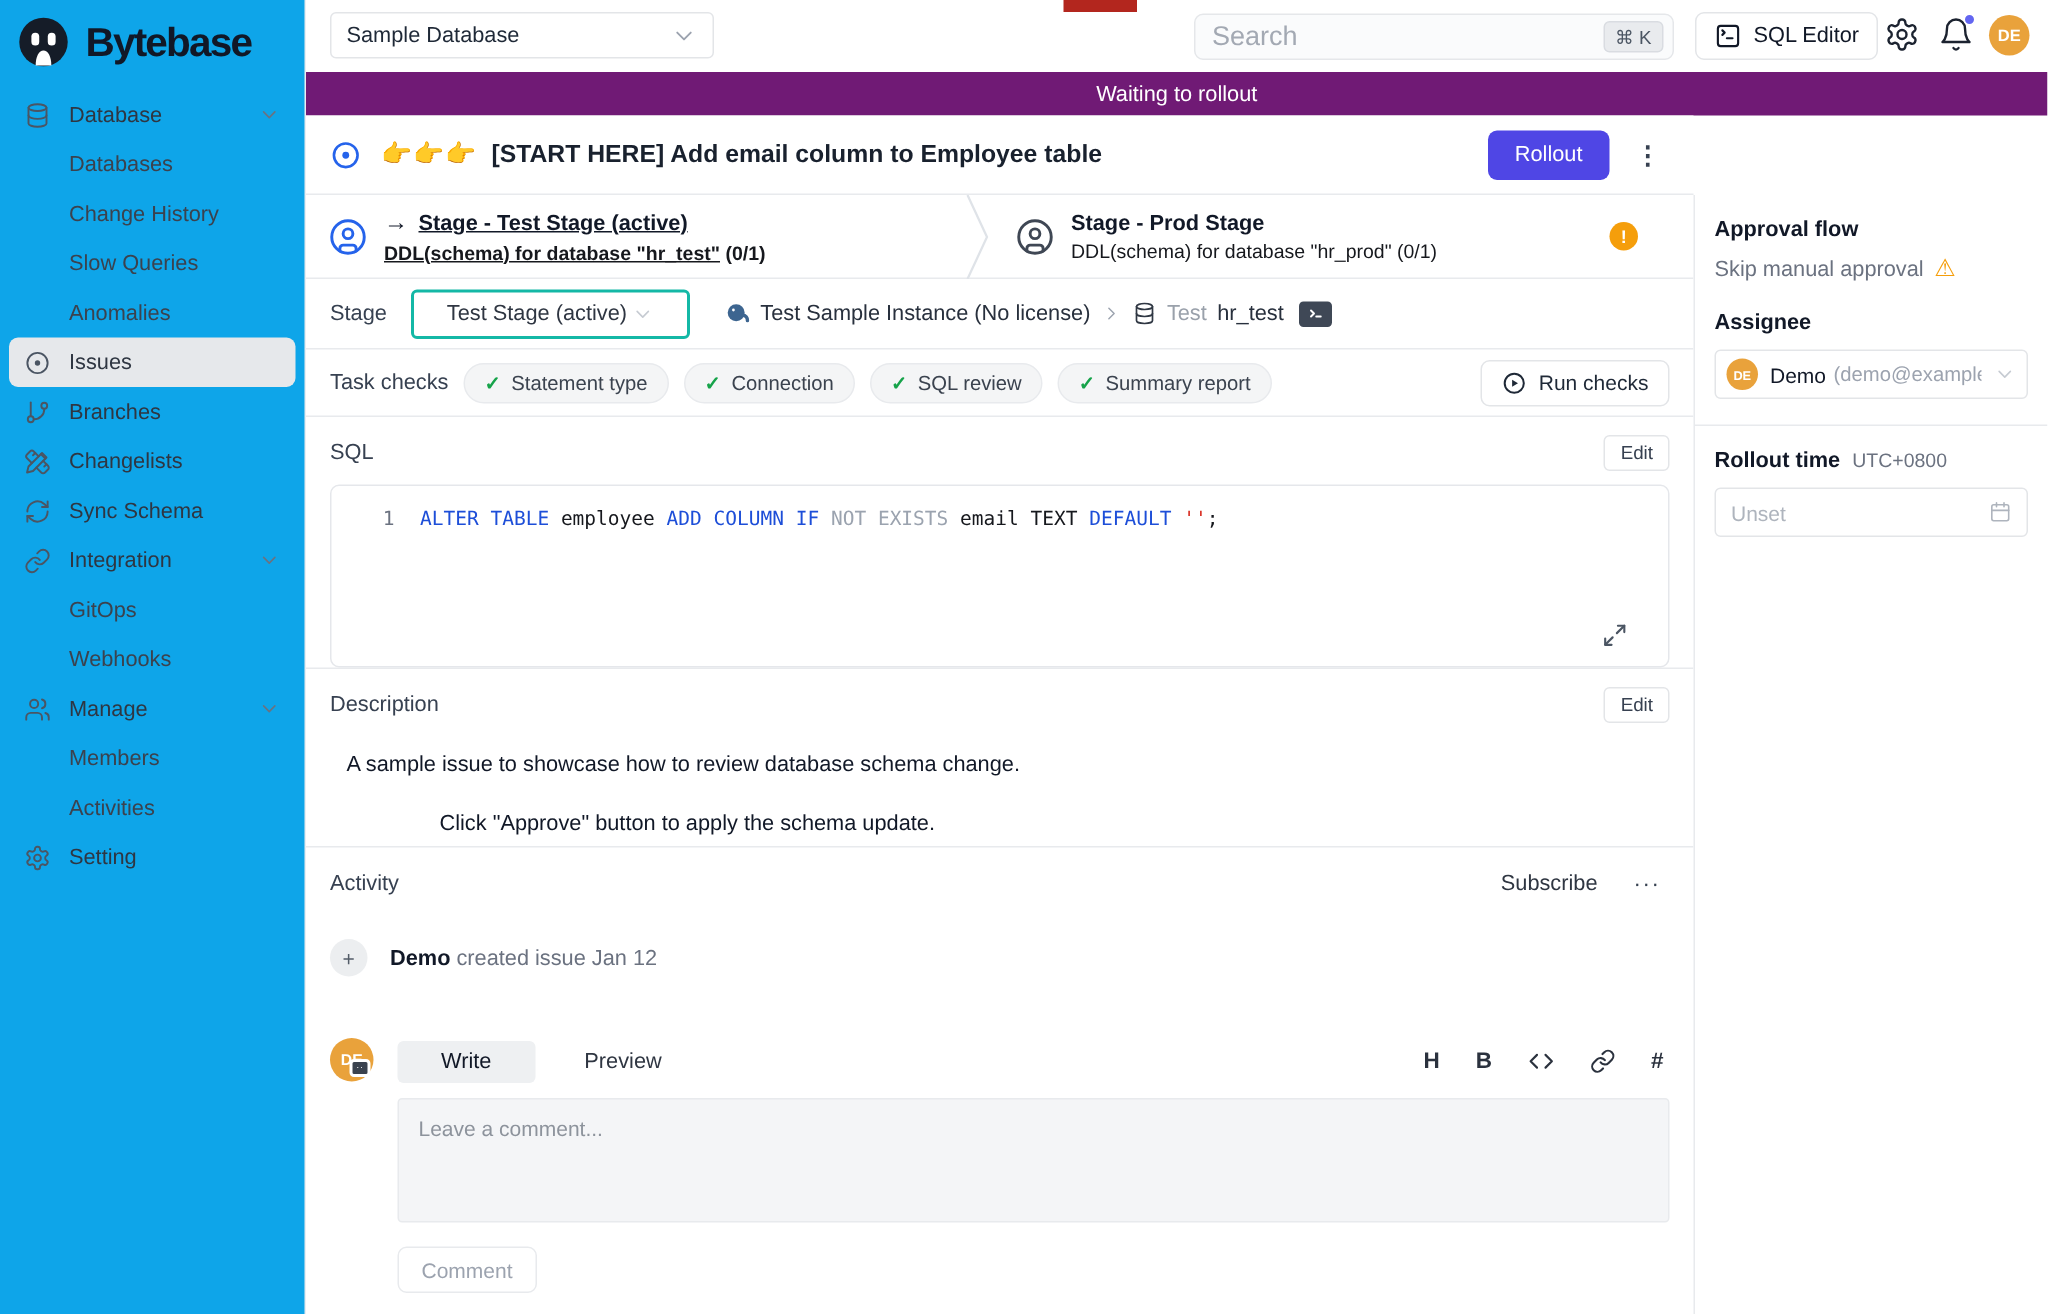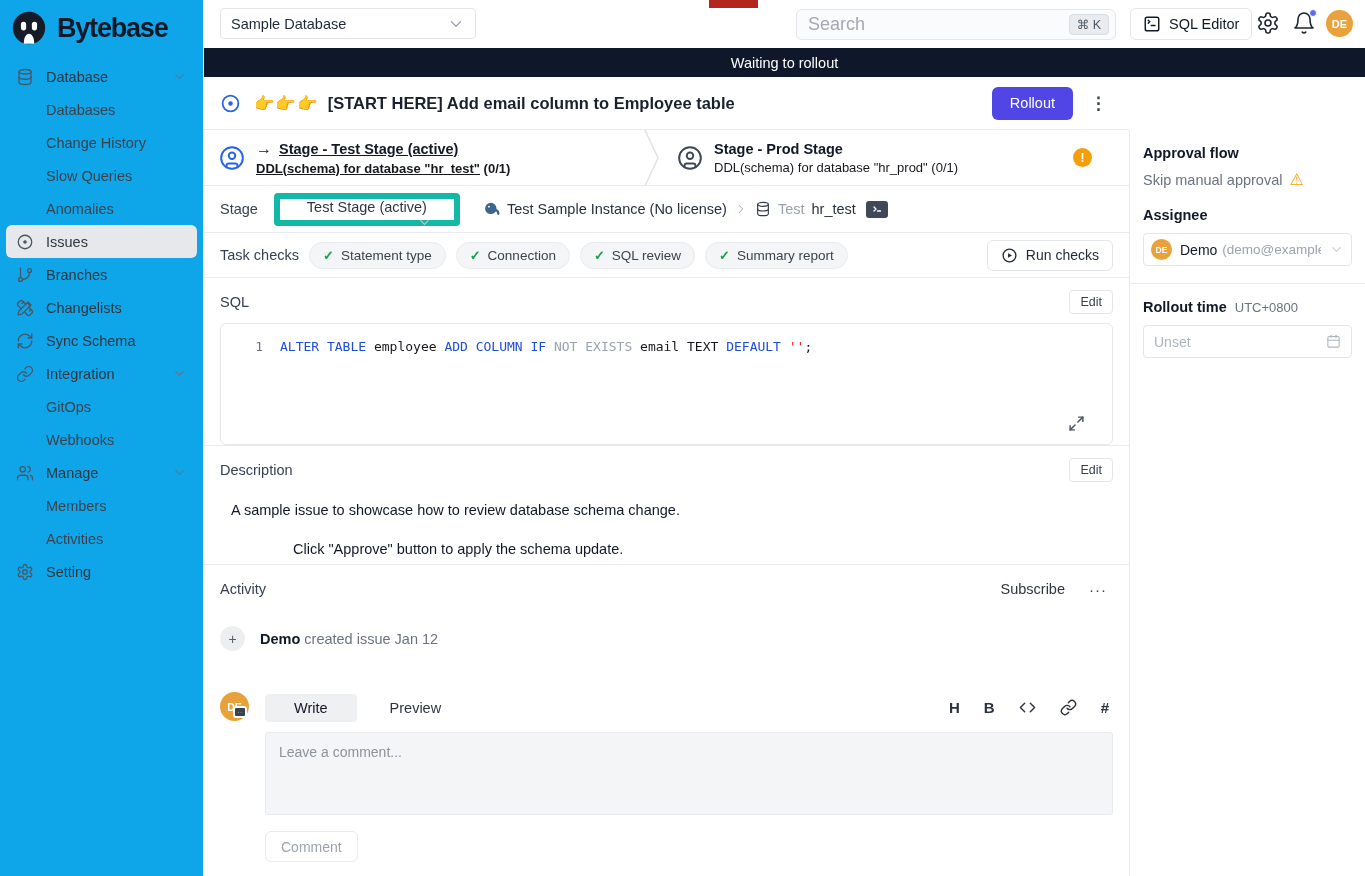--- a/index.html
+++ b/index.html
@@ -30,21 +30,21 @@
   .search-box input::placeholder { color:#a3a9b3; }
   .kbd { background:#e9ebee; border:1px solid #d9dce1; border-radius:4px; padding:2px 7px; font-size:12.5px; color:#4b5563; white-space:nowrap; }
   .sqled-btn { position:absolute; left:926px; top:8px; height:32px; display:flex; align-items:center; gap:8px; border:1px solid #e3e5e8; border-radius:6px; background:#fff; padding:0 12px; font-size:14.5px; color:#111827; cursor:pointer; }
   .topbar-icon { position:absolute; width:24px; height:24px; color:#1c2330; cursor:pointer; }
   .bell-wrap { position:absolute; left:1088px; top:11px; width:24px; height:24px; cursor:pointer; color:#1c2330; }
   .bell-dot { position:absolute; right:-1px; top:-2px; width:8px; height:8px; border-radius:50%; background:#6366f1; border:1.5px solid #fff; }
   .avatar-sm { position:absolute; left:1122px; top:10px; width:27px; height:27px; border-radius:50%; background:#e9a23b; color:#fff; font-size:11px; font-weight:700; display:flex; align-items:center; justify-content:center; cursor:pointer; }
   .rec-indicator { position:absolute; left:505px; top:0; width:49px; height:8px; background:#b3261e; }
 
   
-  #banner { position:absolute; left:204px; top:48px; width:1161px; height:29px; background:#0f172a; color:#fff; font-size:14.5px; font-weight:500; display:flex; align-items:center; justify-content:center; }
+  #banner { position:absolute; left:204px; top:48px; width:1161px; height:29px; background:#701a75; color:#fff; font-size:14.5px; font-weight:500; display:flex; align-items:center; justify-content:center; }
 
   
   #main { position:absolute; left:204px; top:77px; width:925px; height:799px; background:#fff; }
 
   .issue-header { height:53px; border-bottom:1px solid #e8eaed; display:flex; align-items:center; padding:0 16px; }
   .issue-status-icon { width:21px; height:21px; color:#2563eb; flex:none; }
   .issue-title { margin-left:13px; font-size:16.5px; font-weight:700; color:#19212e; display:flex; gap:9px; align-items:center; }
   .emoji-prefix { color:#f0a93c; letter-spacing:1px; }
   .rollout-btn { margin-left:auto; background:#4f46e5; border:none; border-radius:6px; color:#fff; height:33px; padding:0 18px; font-size:14.5px; font-family:"Liberation Sans",sans-serif; cursor:pointer; }
   .kebab { margin:0 6px 0 17px; color:#374151; font-size:17px; font-weight:700; cursor:pointer; line-height:1; }
@@ -61,21 +61,21 @@
   .s1 .l1 { font-weight:700; }
   .s2 .l1 { font-weight:600; }
   .l2 { font-size:13px; color:#16181d; margin-top:3px; white-space:pre; }
   .s1 .l2 { font-weight:700; }
   .u { text-decoration:underline; }
   .arrow-right { font-size:16px; font-weight:700; color:#111827; }
   .stage-sep { align-self:stretch; color:#dfe3e8; }
   .warn-badge { margin-left:auto; margin-right:22px; width:19px; height:19px; border-radius:50%; background:#f59e0b; color:#fff; font-size:12px; font-weight:700; display:flex; align-items:center; justify-content:center; flex:none; }
 
   .selector-row { height:47px; border-bottom:1px solid #e8eaed; display:flex; align-items:center; padding:0 16px; font-size:14.5px; color:#374151; }
-  .stage-select { margin-left:16px; width:186px; height:33px; border:6px solid #14b8a6; border-radius:4px; background:#fff; display:flex; align-items:center; padding:0 22px; color:#2f3642; cursor:pointer;flex-direction:column; }
+  .stage-select { margin-left:16px; width:186px; height:33px; border:2px solid #14b8a6; border-radius:4px; background:#fff; display:flex; align-items:center; padding:0 22px; color:#2f3642; cursor:pointer; }
   .stage-select .chev { margin-left:auto; color:#c6cbd2; }
   .bc { display:flex; align-items:center; margin-left:23px; gap:7px; color:#28303d; font-weight:500; }
   .bc .crumb-sep { color:#9ca3af; }
   .bc .muted { color:#9aa1ab; font-weight:400; }
   .db-icon-sm { width:16px; height:16px; color:#303844; }
   .term-badge { width:22px; height:17px; background:#3f4856; border-radius:3px; display:flex; align-items:center; justify-content:center; margin-left:3px; cursor:pointer; }
 
   .checks-row { height:45px; border-bottom:1px solid #e8eaed; display:flex; align-items:center; padding:0 16px; }
   .checks-label { font-size:14.5px; color:#374151; }
   .pill { height:27px; border-radius:14px; background:#f4f5f6; border:1px solid #e8eaed; display:flex; align-items:center; gap:7px; padding:0 13px; font-size:13.5px; color:#3b434f; margin-left:10px; cursor:pointer; }

